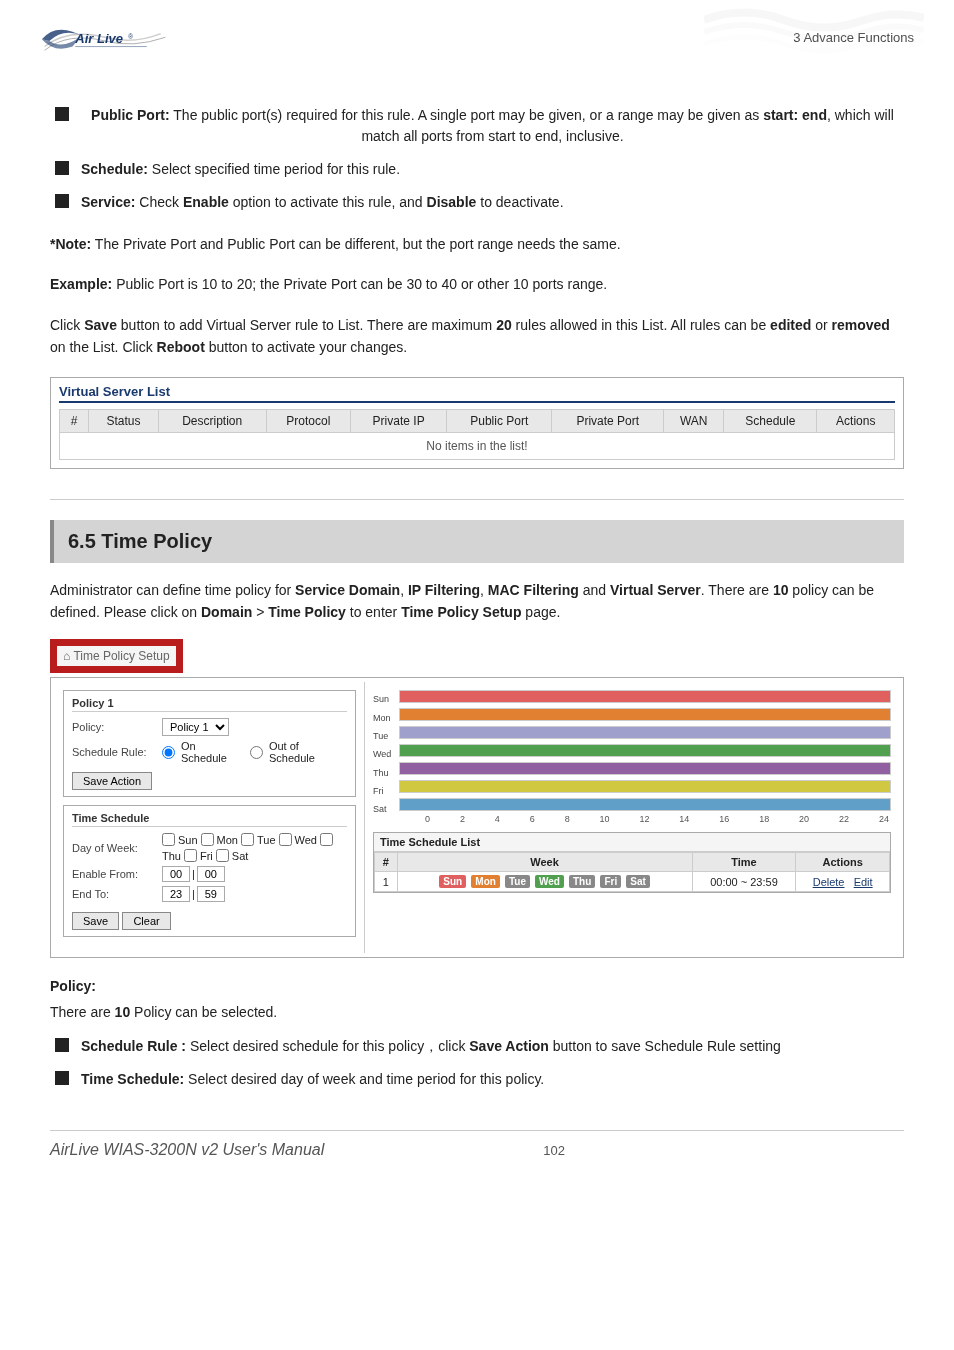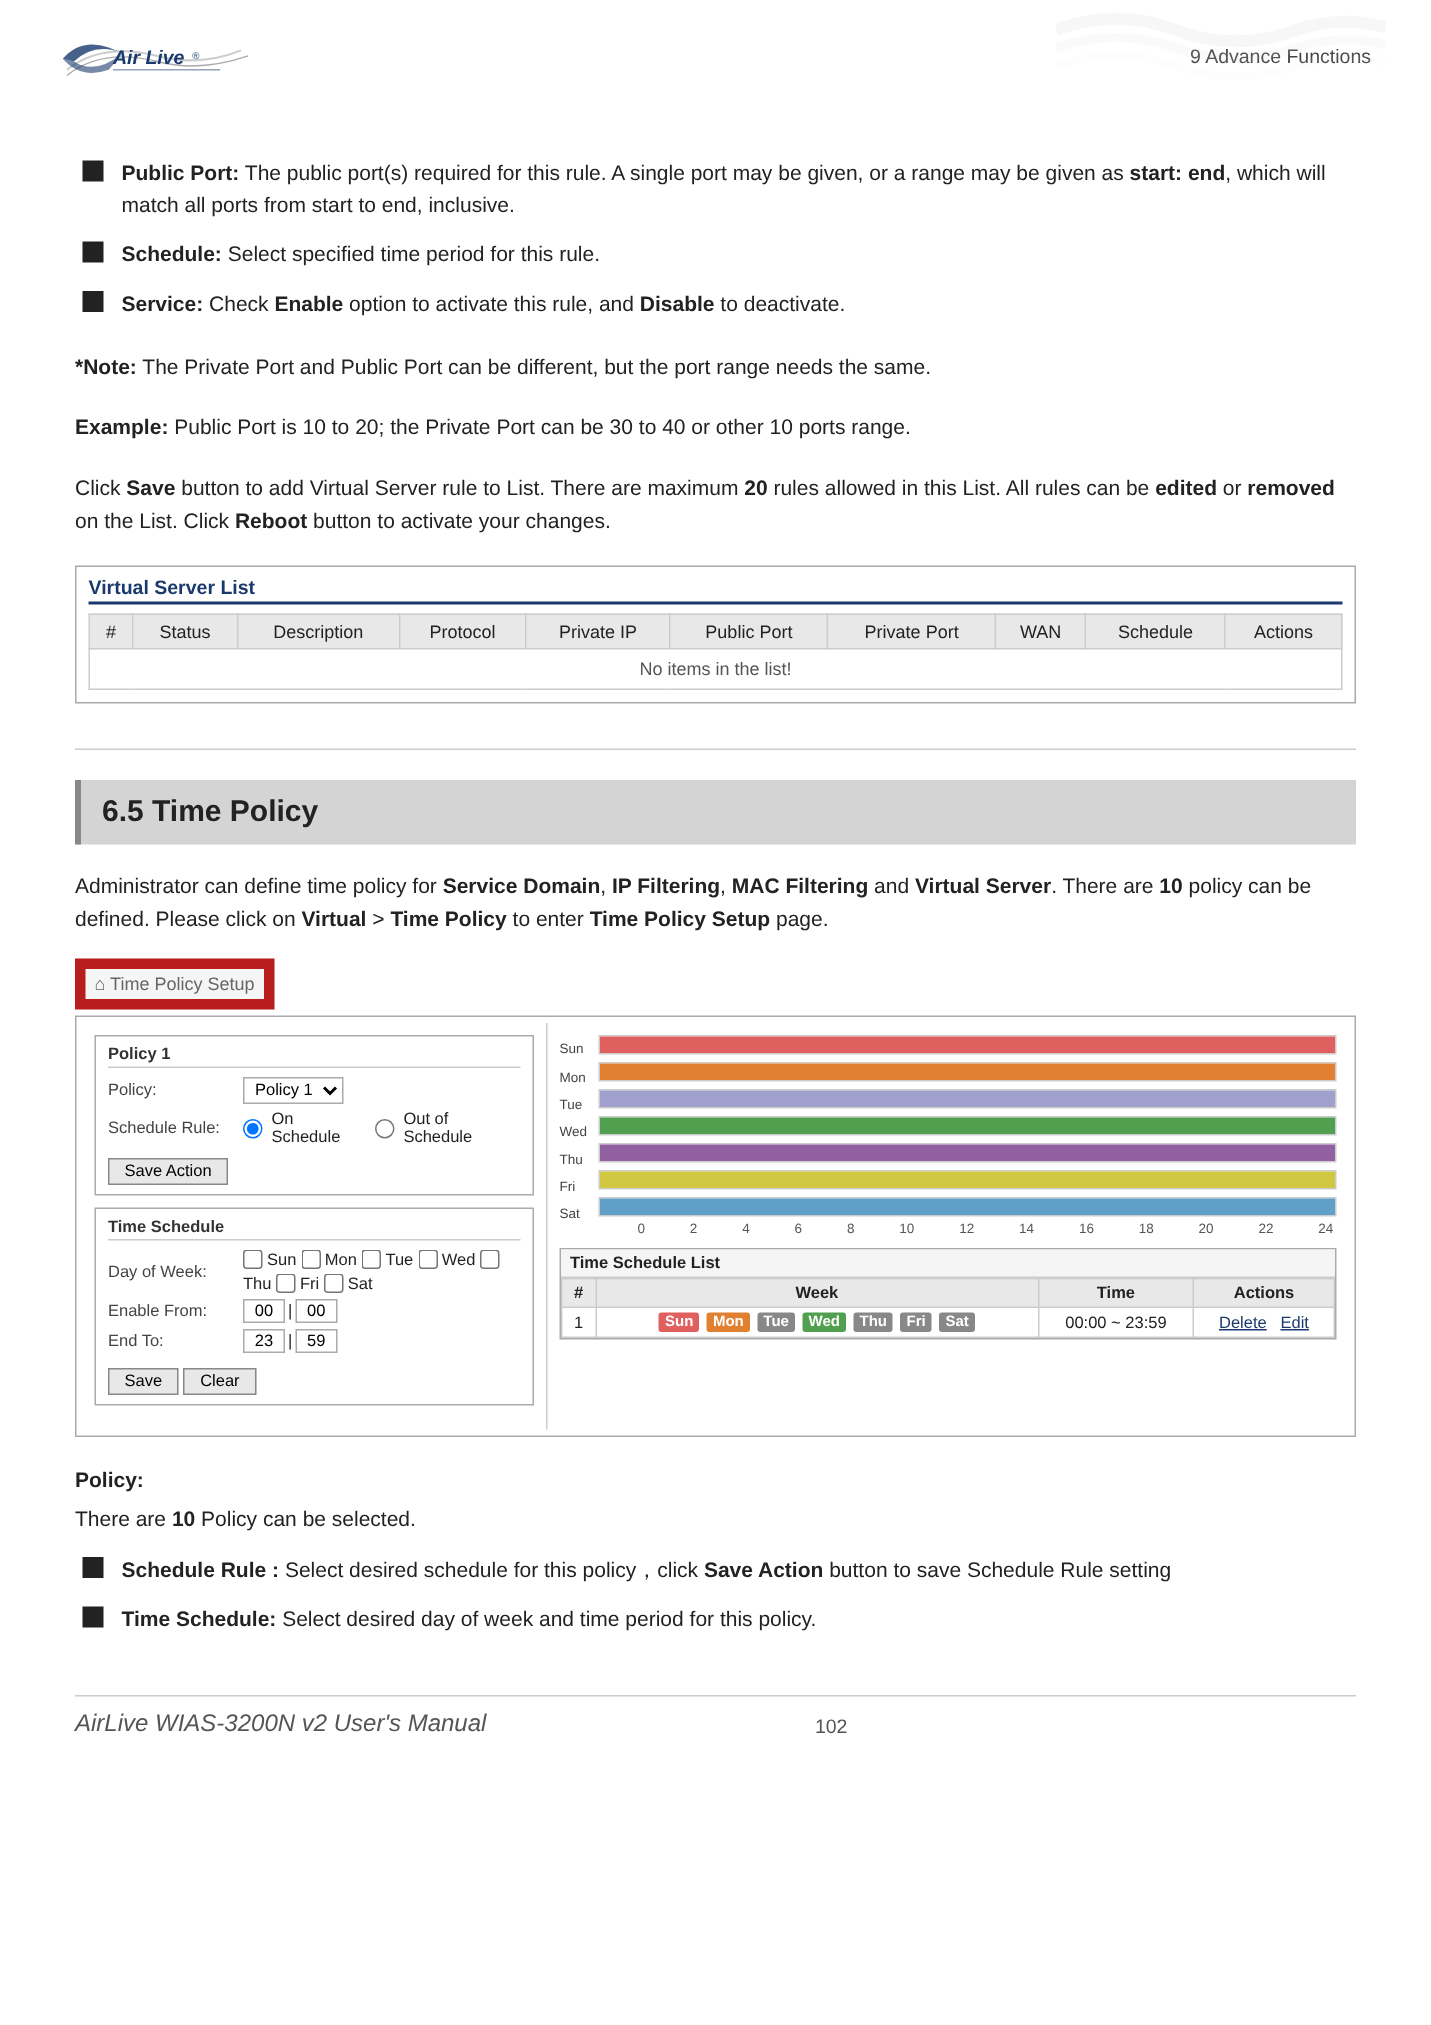--- a/index.html
+++ b/index.html
@@ -36,20 +36,21 @@
       text-align: right;
       padding-top: 10px;
     }
     .content-area {
       padding: 0 10px;
     }
     .bullet-list {
       list-style: none;
       margin: 0 0 20px 0;
       padding: 0;
+      text-align: center;
     }
     .bullet-list li {
       display: flex;
       align-items: flex-start;
       margin-bottom: 12px;
       padding-left: 5px;
     }
     .bullet-square {
       display: inline-block;
       width: 14px;
@@ -336,21 +337,21 @@
         <path d="M5 32 Q30 12 70 22 Q100 30 135 18" stroke="#aaa" stroke-width="1" fill="none"></path>
 
         <path d="M2 20 Q15 5 35 12 L45 16 Q25 8 10 22 Z" fill="#1a3a6e" opacity="0.8"></path>
         <path d="M2 20 Q15 35 35 28 L45 16 Q25 32 10 22 Z" fill="#1a3a6e" opacity="0.6"></path>
 
         <text x="38" y="24" font-family="Arial" font-size="14" font-weight="bold" font-style="italic" fill="#1a3a6e">Air Live</text>
         <text x="95" y="20" font-family="Arial" font-size="7" fill="#1a3a6e">®</text>
         <line x1="38" y1="28" x2="115" y2="28" stroke="#1a3a6e" stroke-width="0.5"></line>
       </svg>
     </div>
-    <div class="header-right">9 Advance Functions</div>
+    <div class="header-right">3 Advance Functions</div>
   </div>
 
   <svg class="wave-svg" width="220" height="60" viewBox="0 0 220 60" xmlns="http://www.w3.org/2000/svg">
     <path d="M0 20 Q40 5 80 20 Q120 35 160 20 Q190 10 220 18" stroke="#ccc" stroke-width="8" fill="none" opacity="0.5"></path>
     <path d="M0 32 Q40 18 80 32 Q120 46 160 32 Q190 22 220 30" stroke="#ddd" stroke-width="6" fill="none" opacity="0.4"></path>
     <path d="M0 44 Q40 30 80 44 Q120 58 160 44 Q190 34 220 42" stroke="#e8e8e8" stroke-width="5" fill="none" opacity="0.3"></path>
   </svg>
 
   <div class="content-area">
     <ul class="bullet-list">
@@ -407,21 +408,21 @@
     </div>
 
     <hr class="section-divider">
 
     
     <div class="section-header">
       <span>6.5 Time Policy</span>
     </div>
 
     <div class="section-intro">
-      Administrator can define time policy for <b>Service Domain</b>, <b>IP Filtering</b>, <b>MAC Filtering</b> and <b>Virtual Server</b>. There are <b>10</b> policy can be defined. Please click on <b>Virtual</b> &gt; <b>Time Policy</b> to enter <b>Time Policy Setup</b> page.
+      Administrator can define time policy for <b>Service Domain</b>, <b>IP Filtering</b>, <b>MAC Filtering</b> and <b>Virtual Server</b>. There are <b>10</b> policy can be defined. Please click on <b>Domain</b> &gt; <b>Time Policy</b> to enter <b>Time Policy Setup</b> page.
     </div>
 
     
     <div class="tps-breadcrumb">
       <span>⌂</span>
       <span>Time Policy Setup</span>
     </div>
 
     
     <div class="tps-outer">

